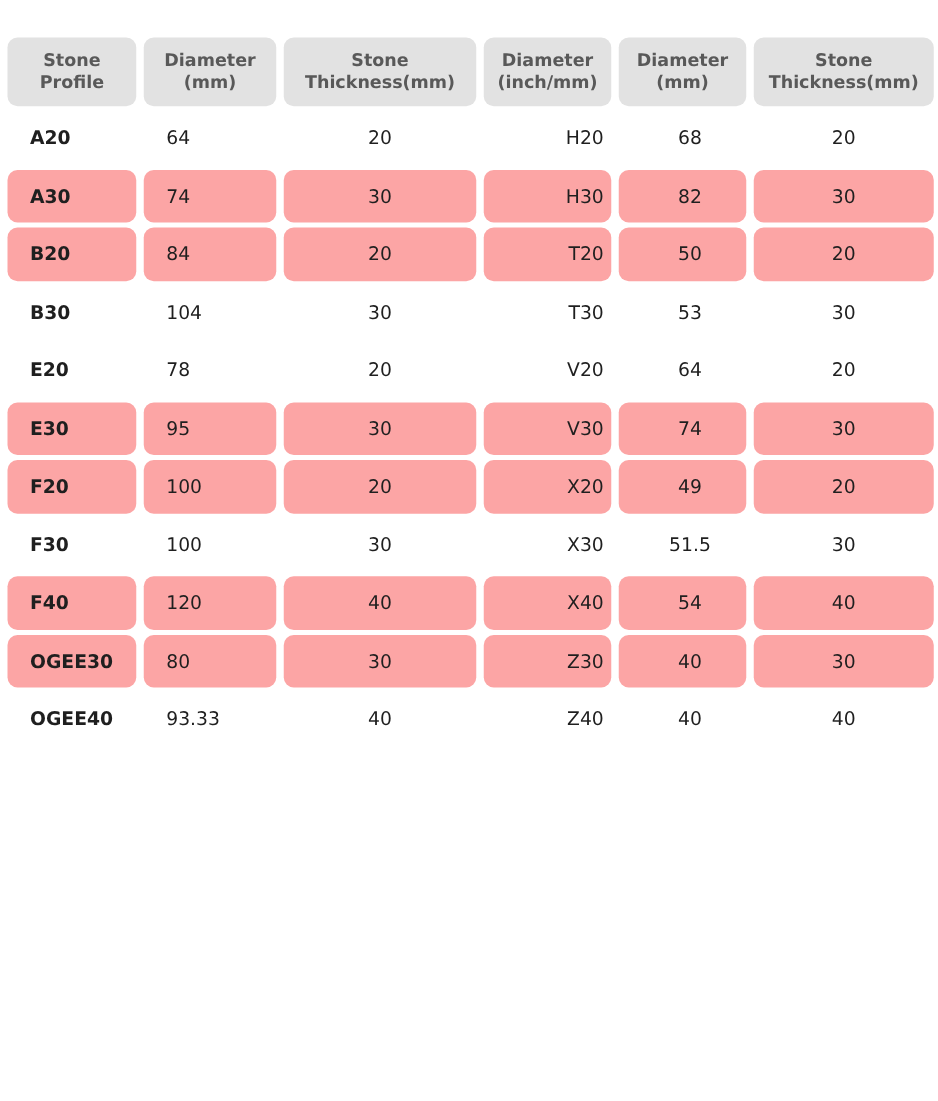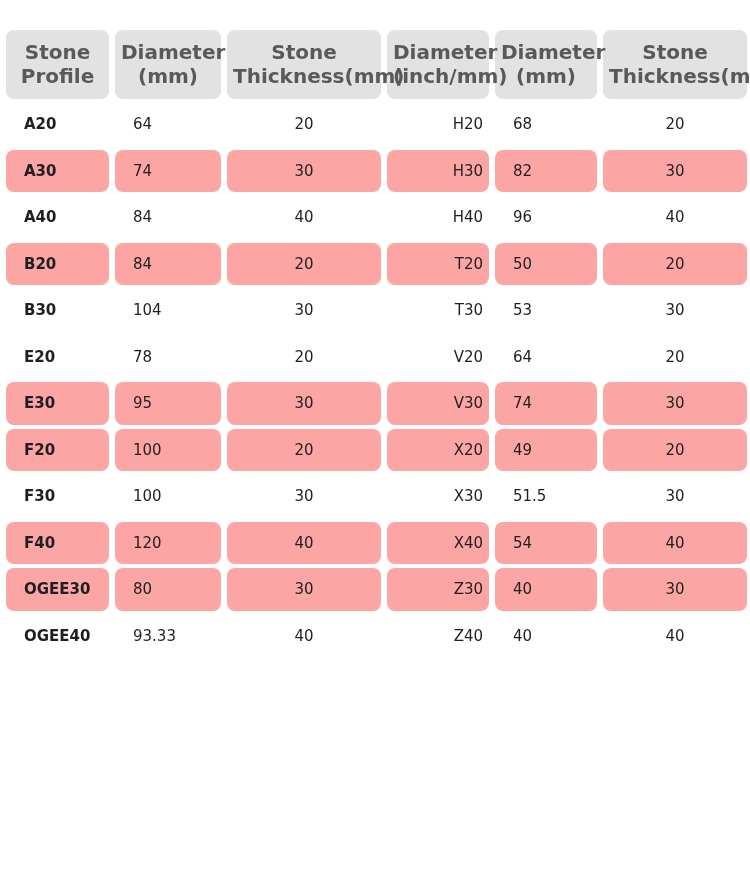--- a/index.html
+++ b/index.html
@@ -34,21 +34,21 @@
   col.c-stone-profile   { width: 103px; }
   col.c-diameter-mm-1   { width: 106px; }
   col.c-thickness-1     { width: 154px; }
   col.c-diameter-inch   { width: 102px; }
   col.c-diameter-mm-2   { width: 102px; }
   col.c-thickness-2     { width: 144px; }
 
   thead th {
     background: #e2e2e2;
     color: #595959;
-    font-size: 20px;
+    font-size: 14px;
     font-weight: bold;
     line-height: 1.18;
     text-align: center;
     padding: 11px 6px;
     border-radius: 8px;
     border: 0;
     white-space: pre-line;
     vertical-align: middle;
   }
 
@@ -66,21 +66,21 @@
 
   tbody tr.striped td {
     background: #fca5a5;
   }
 
   
   td.col-1 { text-align: left;   padding-left: 18px; font-weight: bold; }
   td.col-2 { text-align: left;   padding-left: 18px; }
   td.col-3 { text-align: center; }
   td.col-4 { text-align: right;   padding-left: 18px; }
-  td.col-5 { text-align: left;   padding-left: 18px; }
+  td.col-5 { text-align: center;   padding-left: 18px; }
   td.col-6 { text-align: center; }
 
   th.col-1, th.col-2, th.col-3,
   th.col-4, th.col-5, th.col-6 { text-align: center; padding-left: 6px; }
 </style>
 </head>
 <body>
 
 <div id="table-wrap">
   <table class="spec-table">
@@ -118,28 +118,20 @@
           <td class="col-6">20</td>
         </tr>
         <tr class="striped">
           <td class="col-1">A30</td>
           <td class="col-2">74</td>
           <td class="col-3">30</td>
           <td class="col-4">H30</td>
           <td class="col-5">82</td>
           <td class="col-6">30</td>
         </tr>
-        <tr>
-          <td class="col-1">A40</td>
-          <td class="col-2">84</td>
-          <td class="col-3">40</td>
-          <td class="col-4">H40</td>
-          <td class="col-5">96</td>
-          <td class="col-6">40</td>
-        </tr>
         <tr class="striped">
           <td class="col-1">B20</td>
           <td class="col-2">84</td>
           <td class="col-3">20</td>
           <td class="col-4">T20</td>
           <td class="col-5">50</td>
           <td class="col-6">20</td>
         </tr>
         <tr>
           <td class="col-1">B30</td>

